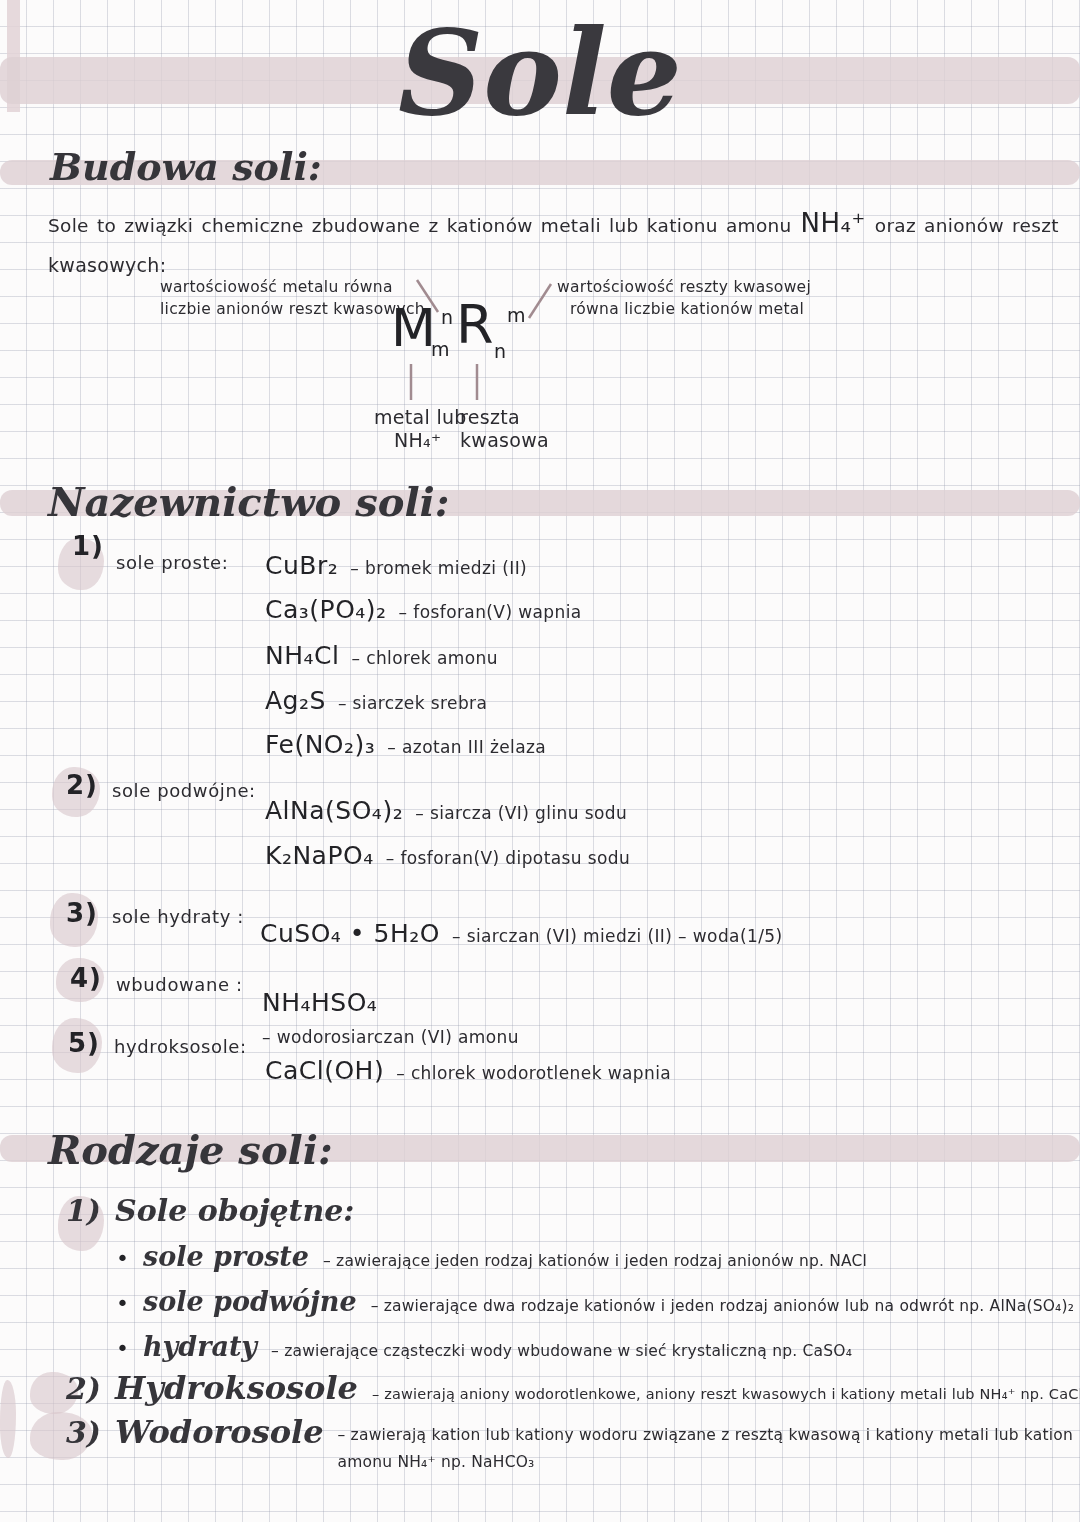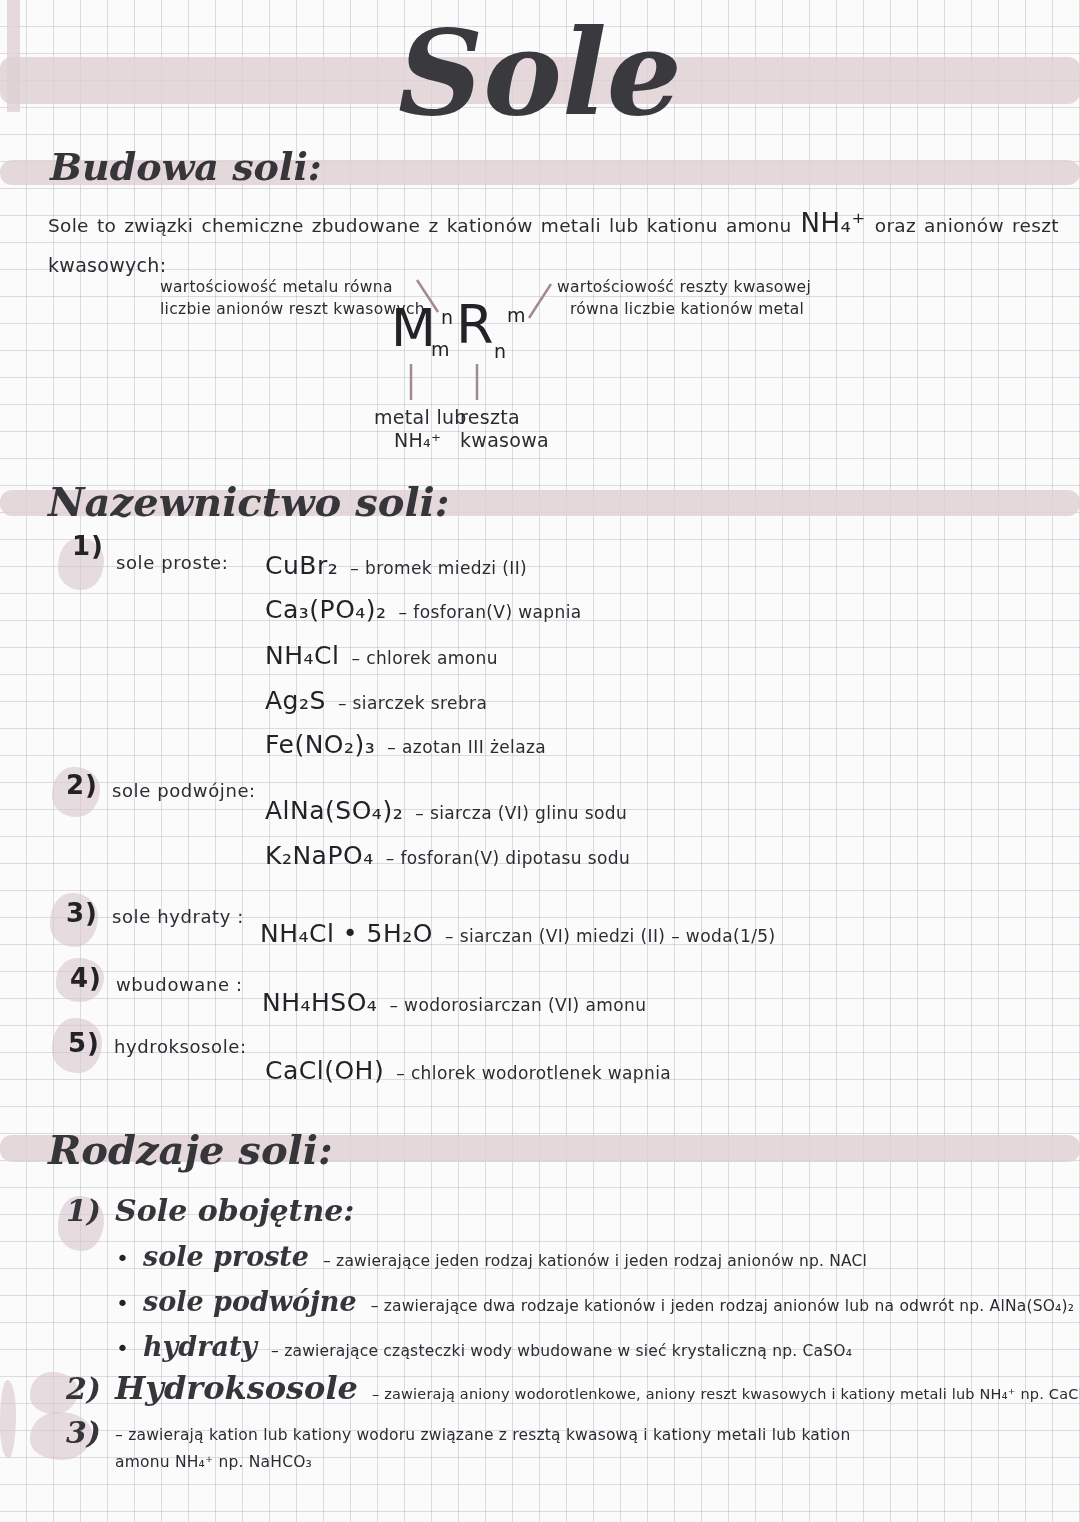--- a/index.html
+++ b/index.html
@@ -136,28 +136,28 @@
   </div>
   <div class="abs ex" style="left:265px;top:843px;">
     <span class="print formula">K₂NaPO₄</span>
     <span class="hw name">– fosforan(V) dipotasu sodu</span>
   </div>
 
   <span class="abs print num" style="left:66px;top:900px;">3)</span>
   <span class="abs hw n-label" style="left:112px;top:906px;">sole hydraty :</span>
 
   <div class="abs ex" style="left:260px;top:921px;">
-    <span class="print formula">NH₄Cl • 5H₂O</span>
+    <span class="print formula">CuSO₄ • 5H₂O</span>
     <span class="hw name">– siarczan (VI) miedzi (II) – woda(1/5)</span>
   </div>
 
   <span class="abs print num" style="left:70px;top:965px;">4)</span>
   <span class="abs hw n-label" style="left:116px;top:974px;">wbudowane :</span>
 
-  <div class="abs ex" style="left:262px;top:990px;">
+  <div class="abs ex" style="left:262px;top:990px;flex-direction:column;">
     <span class="print formula">NH₄HSO₄</span>
     <span class="hw name">– wodorosiarczan (VI) amonu</span>
   </div>
 
   <span class="abs print num" style="left:68px;top:1030px;">5)</span>
   <span class="abs hw n-label" style="left:114px;top:1036px;">hydroksosole:</span>
 
   <div class="abs ex" style="left:265px;top:1058px;">
     <span class="print formula">CaCl(OH)</span>
     <span class="hw name">– chlorek wodorotlenek wapnia</span>
@@ -187,16 +187,17 @@
   </div>
 
   <div class="abs r-row" style="left:66px;top:1372px;">
     <span class="script r-num">2)</span>
     <span class="script r-term-big">Hydroksosole</span>
     <span class="hw r-desc r-desc-sm">– zawierają aniony wodorotlenkowe, aniony reszt kwasowych i kationy metali lub NH₄⁺ np. CaCl(OH)</span>
   </div>
 
   <div class="abs r-row" style="left:66px;top:1412px;align-items:flex-start;">
     <span class="script r-num" style="margin-top:6px;">3)</span>
+    <span class="script r-term-big" style="margin-top:4px;">Wodorosole</span>
     <span class="hw r-desc wrapdesc" style="margin-top:10px;">– zawierają kation lub kationy wodoru związane z resztą kwasową i kationy metali lub kation amonu NH₄⁺ np. NaHCO₃</span>
   </div>
 
 </div>
 
 </body></html>

